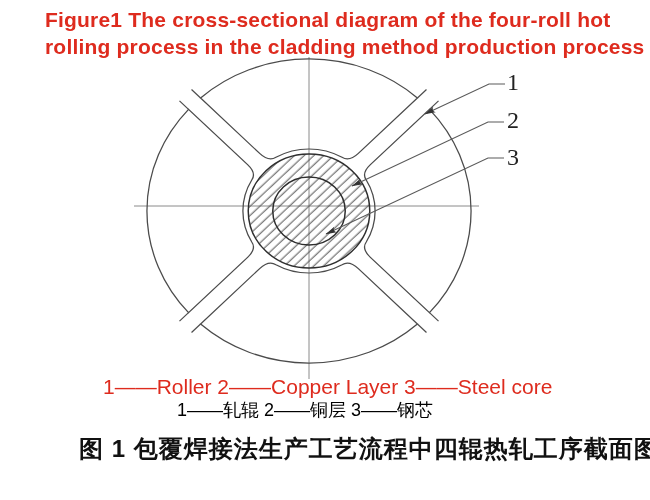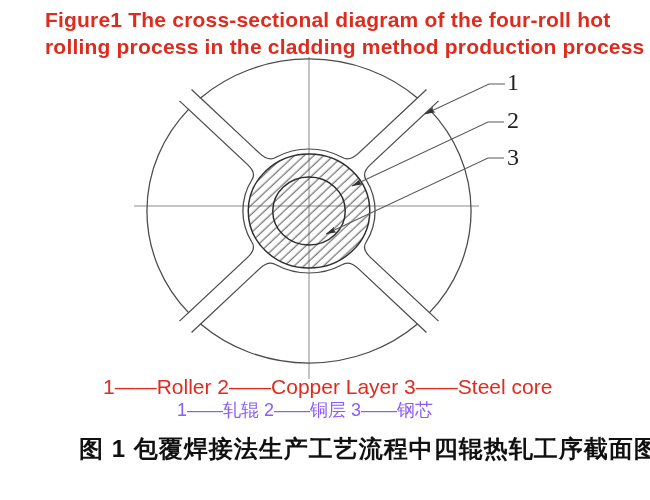--- a/index.html
+++ b/index.html
@@ -20,21 +20,21 @@
   }
   .label-1{left:507px;top:70px;}
   .label-2{left:507px;top:108px;}
   .label-3{left:507px;top:145px;}
   .legend-en{
     left:103px;top:375px;width:520px;
     color:#de2b1e;font-size:21px;font-weight:400;white-space:nowrap;
   }
   .legend-zh{
     left:177px;top:398px;width:420px;
-    color:#8b5cf6;font-size:18px;white-space:nowrap;
+    color:#000000;font-size:18px;white-space:nowrap;
   }
   .caption{
     left:39px;top:433px;width:590px;
     color:#111;font-size:24px;font-weight:700;letter-spacing:1px;white-space:nowrap;margin-left:40px;
   }
 </style>
 </head>
 <body>
 
 <div class="stage">

